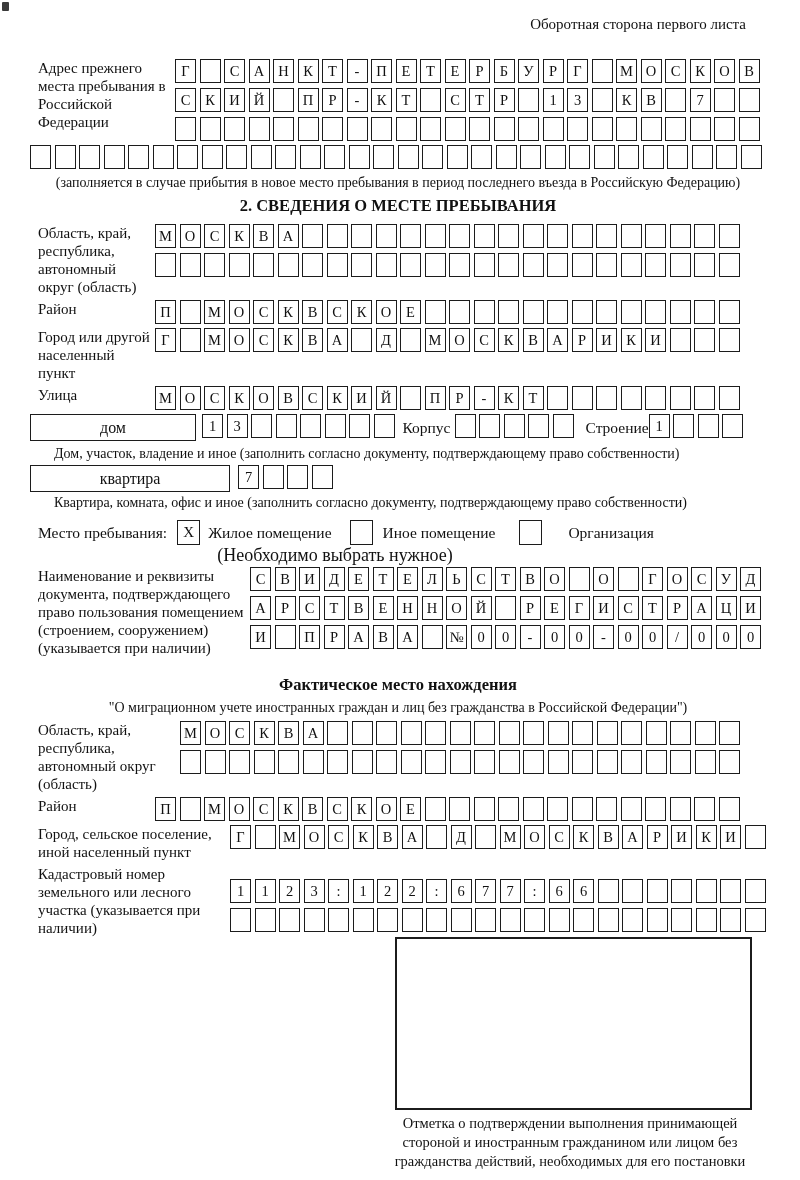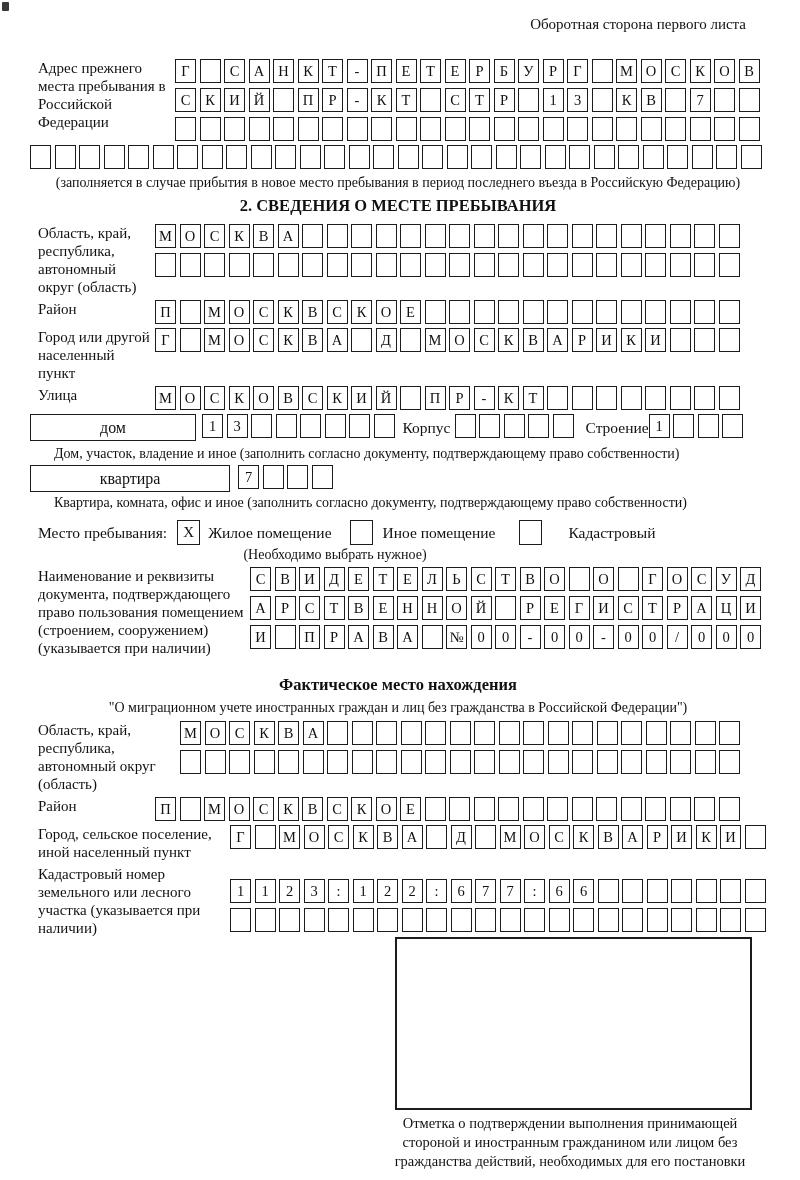--- a/index.html
+++ b/index.html
@@ -33,21 +33,21 @@
   }
   .wb-dom{width:166px;margin-right:6px;}
   .wb-kv{width:200px;margin-right:8px;}
   .inline-lbl{font-size:15.5px;line-height:27px;flex:none;}
   .stay-row{display:flex;align-items:center;padding-left:8px;margin-top:8px;}
   .cb{
     box-sizing:border-box;width:23px;height:25px;border:1.6px solid #1c1c1c;flex:none;
     display:flex;align-items:center;justify-content:center;font-size:15px;
   }
   .stay-lbl{font-size:15.5px;}
-  .hint{font-size:14px;width:300px;margin-left:155px;text-align:center;line-height:16px;margin-top:2px;margin-bottom:4px;}
+  .hint{font-size:18px;width:300px;margin-left:155px;text-align:center;line-height:16px;margin-top:2px;margin-bottom:4px;}
   .fact-cap{font-size:14px;text-align:center;line-height:18px;}
   .mt14{margin-top:14px;}
   .stampwrap{margin-top:0;}
   .stampbox{
     box-sizing:border-box;margin-left:365px;width:357px;height:173px;
     border:2px solid #1c1c1c;background:#fff;
   }
   .stampcap{width:420px;margin-left:330px;margin-top:4px;font-size:14.5px;line-height:19px;text-align:center;}
   .docblock{min-height:104px;}
 </style>
@@ -374,21 +374,21 @@
         <span>X</span>
       </span>
     <span class="stay-lbl" style="margin:0 18px 0 8px;">Жилое помещение</span>
     <span class="cb">
         <span></span>
       </span>
     <span class="stay-lbl" style="margin:0 24px 0 10px;">Иное помещение</span>
     <span class="cb">
         <span></span>
       </span>
-    <span class="stay-lbl" style="margin-left:26px;">Кадастровый</span>
+    <span class="stay-lbl" style="margin-left:26px;">Организация</span>
   </div>
   <div class="hint">(Необходимо выбрать нужное)</div>
 
   <div class="fblock docblock">
     <div class="flabel w220">Наименование и реквизиты документа, подтверждающего право пользования помещением (строением, сооружением) (указывается при наличии)</div>
     <div class="cells-col">
       <div class="cells-row">
           <span class="cell">С</span>
           <span class="cell">В</span>
           <span class="cell">И</span>

